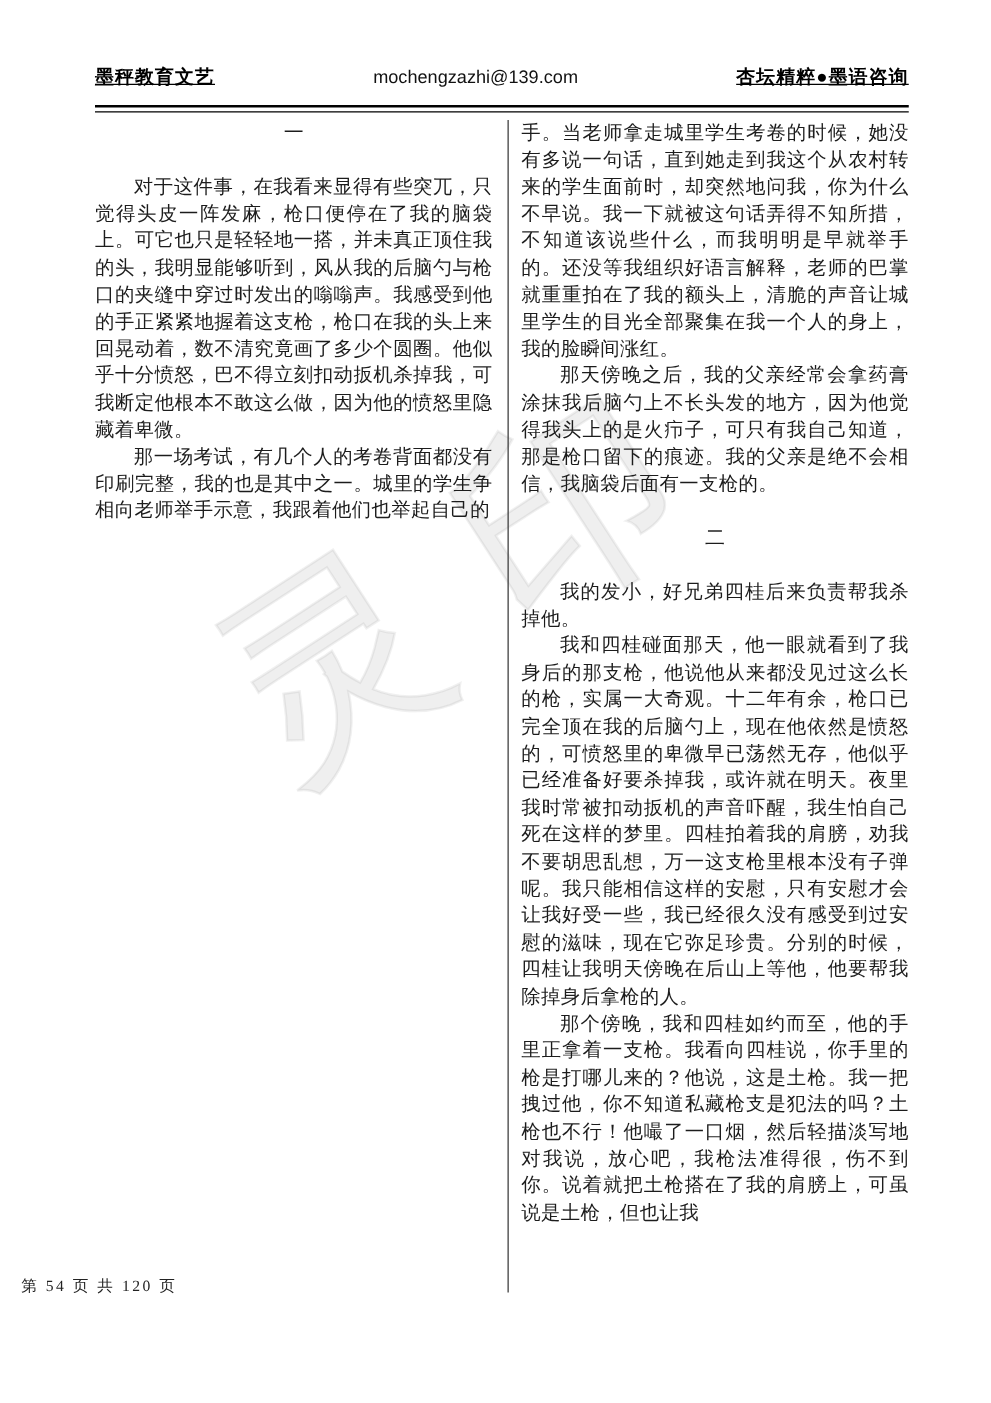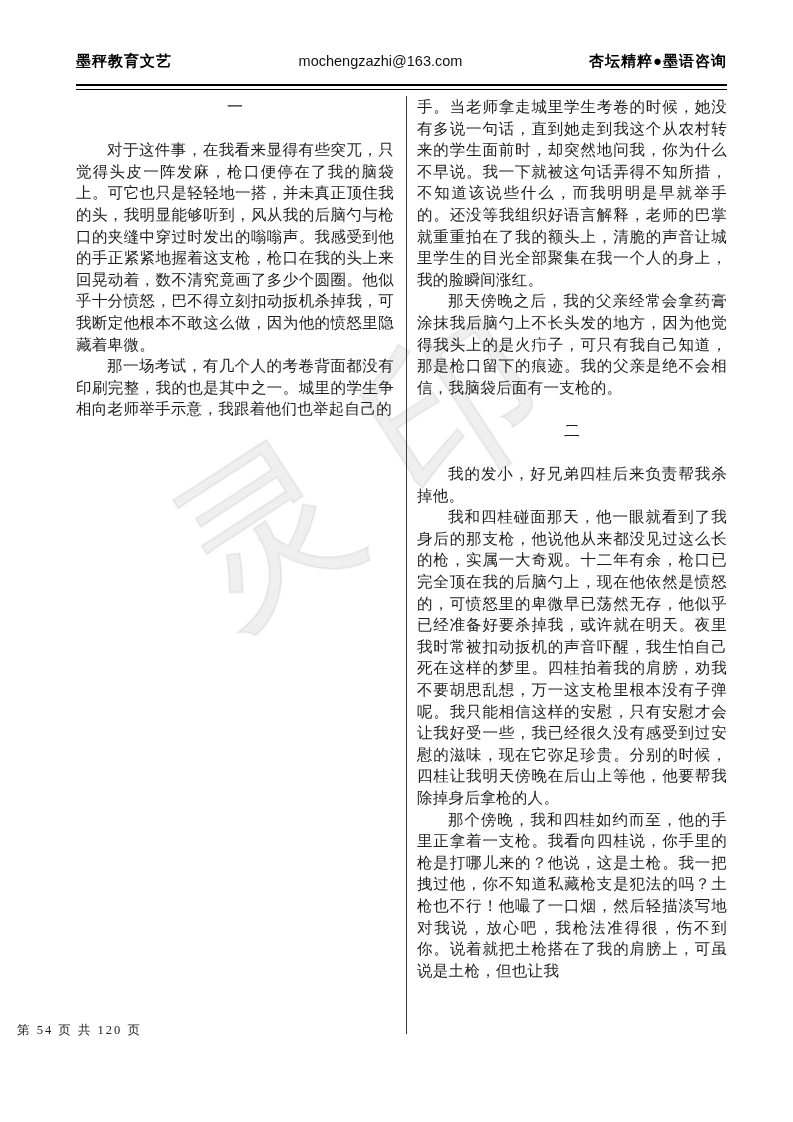--- a/index.html
+++ b/index.html
@@ -18,20 +18,21 @@
     justify-content: space-between;
     align-items: baseline;
     padding: 52px 66px 0 76px;
   }
   .hdr .h-left, .hdr .h-right {
     font-family: "Liberation Sans", "DejaVu Sans", sans-serif;
     font-weight: bold;
     font-size: 15px;
     letter-spacing: 1px;
     color: #000;
+    text-decoration: underline;
   }
   .hdr .h-center {
     font-family: "Liberation Sans", "DejaVu Sans", sans-serif;
     font-size: 14.5px;
     color: #111;
   }
   .header-rule {
     margin: 13px 66px 0 76px;
     height: 3px;
     border-top: 2.5px solid #000;
@@ -108,21 +109,21 @@
     color: #222;
   }
 </style>
 </head>
 <body>
 
 <div class="page">
 
   <header class="hdr">
     <span class="h-left">墨秤教育文艺</span>
-    <span class="h-center">mochengzazhi@163.com</span>
+    <span class="h-center">mochengzazhi@139.com</span>
     <span class="h-right">杏坛精粹●墨语咨询</span>
   </header>
 
   <div class="header-rule"></div>
 
   <div class="watermark">灵印</div>
 
   <main class="columns">
     <section class="col col-left">
       <h2 class="sec-head">一</h2>

